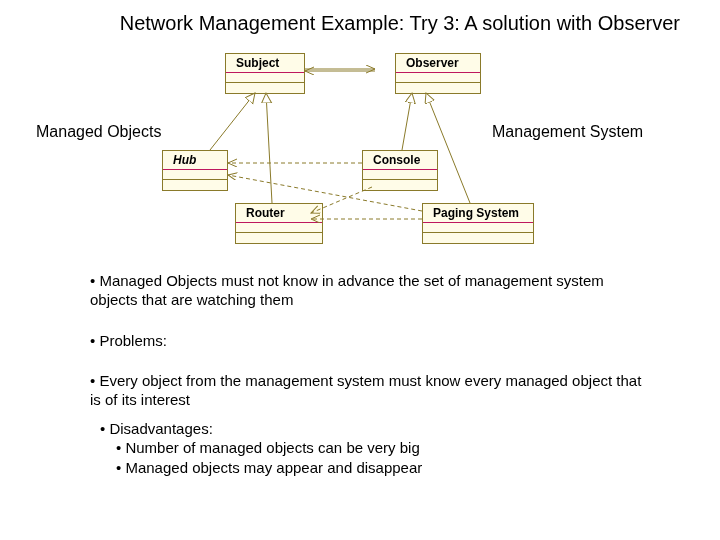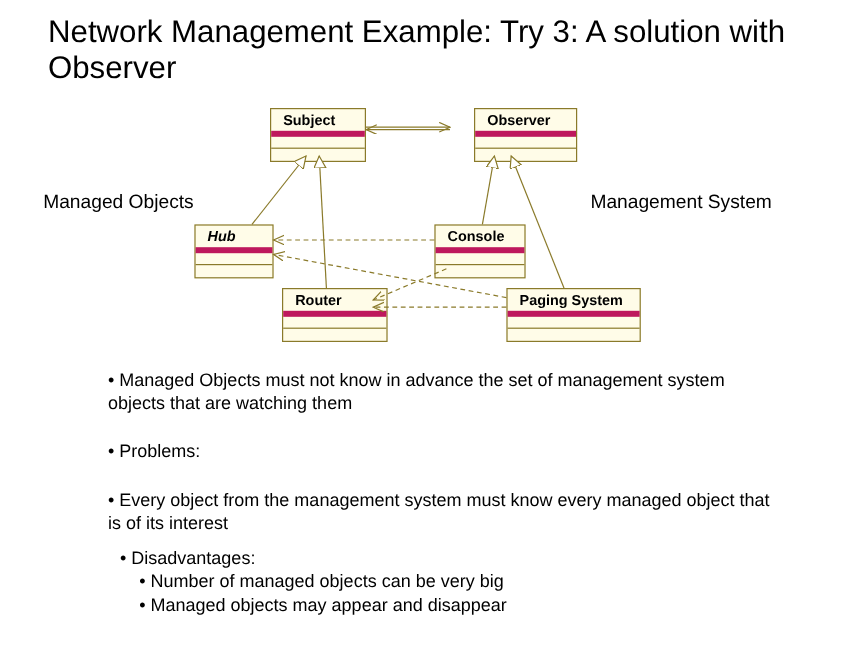--- a/index.html
+++ b/index.html
@@ -6,22 +6,22 @@
   body {
     width: 720px;
     height: 540px;
     background: #fff;
     font-family: Arial, Helvetica, sans-serif;
     color: #000;
     position: relative;
     overflow: hidden;
   }
   .title {
-    text-align: left;
-    font-size: 26px;
+    text-align: right;
+    font-size: 20px;
     font-weight: 400;
     padding: 12px 40px 0 40px;
     line-height: 1.15;
   }
   .diagram {
     position: relative;
     width: 100%;
     height: 215px;
   }
   .section-label {
@@ -32,21 +32,21 @@
   .uml-box {
     position: absolute;
     border: 1px solid #8a7a2a;
     background: #fffce8;
     font-family: Arial, sans-serif;
     font-size: 12px;
     color: #000;
   }
   .uml-box .name {
     padding: 2px 10px;
-    border-bottom: 5px solid #be185d;
+    border-bottom: 1px solid #be185d;
     text-align: left;
     font-weight: 700;
   }
   .uml-box .compartment {
     height: 10px;
     border-bottom: 1px solid #8a7a2a;
   }
   .uml-box .compartment:last-child { border-bottom: none; }
   .bullets {
     padding: 0 70px 8px 90px;

